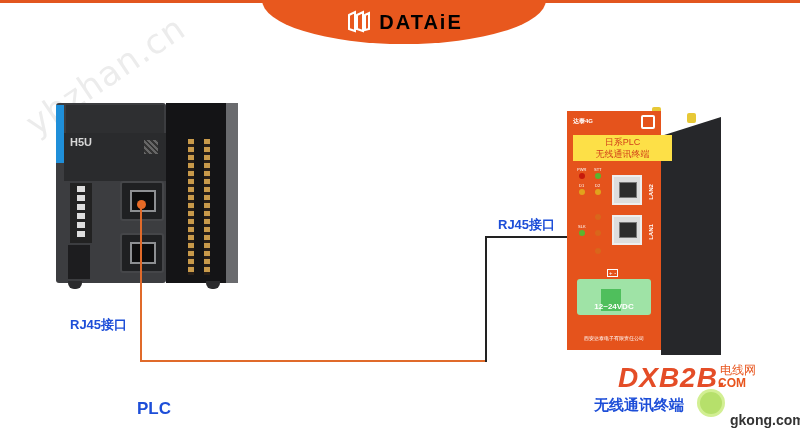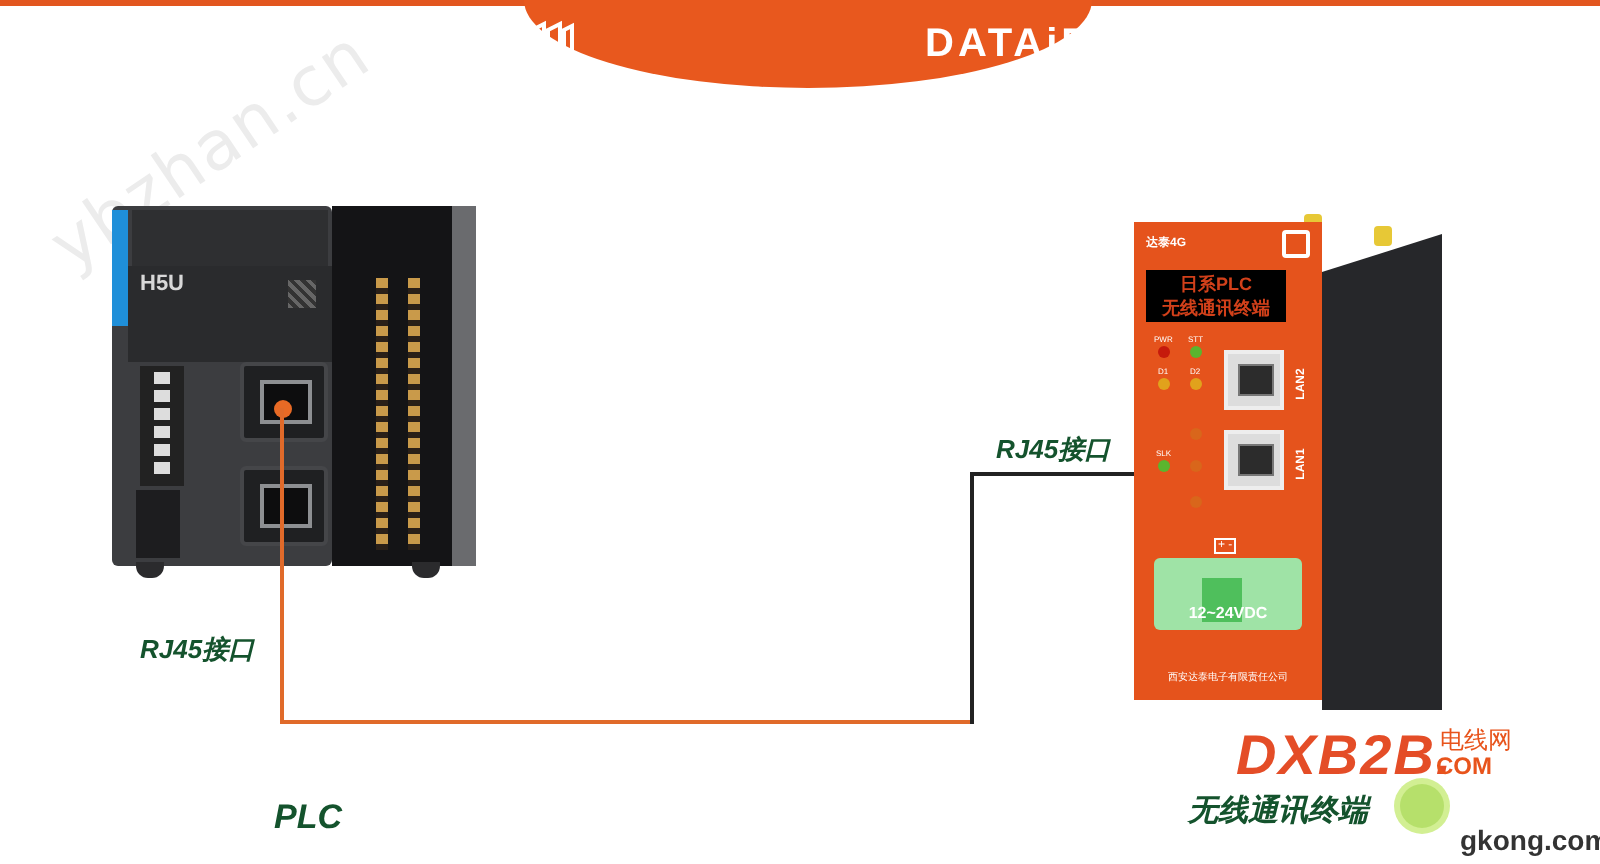--- a/index.html
+++ b/index.html
@@ -4,21 +4,21 @@
 <style>
   * { box-sizing: border-box; margin: 0; padding: 0; }
   html, body { width: 800px; height: 432px; overflow: hidden; background: #ffffff; }
   body { position: relative; font-family: "Liberation Sans", "DejaVu Sans", sans-serif; }
 
   
   .top-line { position: absolute; left: 0; top: 0; width: 800px; height: 3px; background: #e2561f; }
   .banner { position: absolute; left: 262px; top: 0; width: 284px; height: 44px;
             background: #e8581e; border-radius: 0 0 50% 50% / 0 0 100% 100%; }
   .banner-inner { position: absolute; left: 0; top: 6px; width: 100%; height: 32px;
-                  display: flex; align-items: center; justify-content: space-between; gap: 8px; color: #ffffff; }
+                  display: flex; align-items: center; justify-content: center; gap: 8px; color: #000000; }
   .logo-mark { width: 26px; height: 26px; position: relative; }
   .brand-en { font-size: 20px; font-weight: bold; letter-spacing: 2px; }
   .brand-cn { font-size: 18px; font-weight: bold; letter-spacing: 1px; }
 
   .watermark { position: absolute; left: 10px; top: 52px; font-size: 34px; color: #ececec;
                transform: rotate(-34deg); transform-origin: left top; top: 110px; left: 18px;
                font-family: "DejaVu Sans", sans-serif; letter-spacing: 1px; }
 
   
   .plc { position: absolute; left: 56px; top: 103px; width: 182px; height: 185px; }
@@ -46,35 +46,35 @@
   .port-dot { position: absolute; left: 137px; top: 200px; width: 9px; height: 9px; border-radius: 50%; background: #e86a25; }
 
   
   .router { position: absolute; left: 565px; top: 103px; width: 155px; height: 247px; }
   .router-side { position: absolute; left: 96px; top: 0; width: 60px; height: 238px; background: #26272a;
                  clip-path: polygon(0 8%, 100% 0, 100% 100%, 0 100%); }
   .antenna { position: absolute; width: 9px; height: 10px; background: #e7c836; border-radius: 2px; }
   .router-front { position: absolute; left: 2px; top: 8px; width: 94px; height: 239px; background: #e5531c; }
   .r-brand { position: absolute; left: 6px; top: 6px; color: #fff; font-size: 6px; font-weight: bold; }
   .r-logo { position: absolute; left: 74px; top: 4px; width: 14px; height: 14px; border: 2px solid #fff; border-radius: 2px; }
-  .r-label { position: absolute; left: 6px; top: 24px; width: 70px; height: 26px; background: #000000;
-             color: #d2401a; font-size: 9px; font-weight: bold; text-align: center; line-height: 12px; padding-top: 1px; }
+  .r-label { position: absolute; left: 6px; top: 24px; width: 99px; height: 26px; background: #fde047;
+             color: #d2401a; font-size: 9px; font-weight: normal; text-align: center; line-height: 12px; padding-top: 1px; }
   .led { position: absolute; width: 6px; height: 6px; border-radius: 50%; }
   .led-label { position: absolute; font-size: 4px; color: #fff; }
   .r-port { position: absolute; left: 45px; width: 30px; height: 30px; background: #ddd; border: 2px solid #eee; }
   .r-port .hole { position: absolute; left: 5px; top: 5px; width: 18px; height: 16px; background: #2c2c2c; border: 1px solid #777; }
   .r-lan { position: absolute; color: #fff; font-size: 6px; font-weight: bold; transform: rotate(-90deg); }
   .r-pm { position: absolute; left: 40px; top: 158px; color: #fff; font-size: 6px; border: 1px solid #fff; padding: 0 1px; }
   .r-terminal { position: absolute; left: 10px; top: 168px; width: 74px; height: 36px; background: #9fe3a6; border-radius: 3px; }
   .r-terminal .plug { position: absolute; left: 24px; top: 10px; width: 20px; height: 22px; background: #4fbf5c; }
   .r-volt { position: absolute; left: 0; top: 191px; width: 94px; text-align: center; color: #fff; font-size: 8px; font-weight: bold; }
   .r-company { position: absolute; left: 0; top: 224px; width: 94px; text-align: center; color: #fff; font-size: 5px; }
 
   
-  .label { position: absolute; font-weight: bold; color: #14532d; font-style: italic; }
+  .label { position: absolute; font-weight: bold; color: #1d4ed8; }
   .lbl-rj-plc { left: 70px; top: 316px; font-size: 13px; }
   .lbl-rj-router { left: 498px; top: 216px; font-size: 13px; }
   .lbl-plc { left: 137px; top: 389px; font-size: 17px; margin-top: 10px; }
   .lbl-router { left: 594px; top: 396px; font-size: 15px; }
 
   
   .dxb { position: absolute; left: 618px; top: 362px; font-size: 28px; font-weight: bold; font-style: italic;
          color: #e23a10; letter-spacing: 1px; opacity: 0.9; }
   .dxb-cn { position: absolute; left: 720px; top: 362px; color: #e8541c; font-size: 12px; }
   .dxb-com { position: absolute; left: 718px; top: 376px; color: #e8541c; font-size: 12px; font-weight: bold; }

